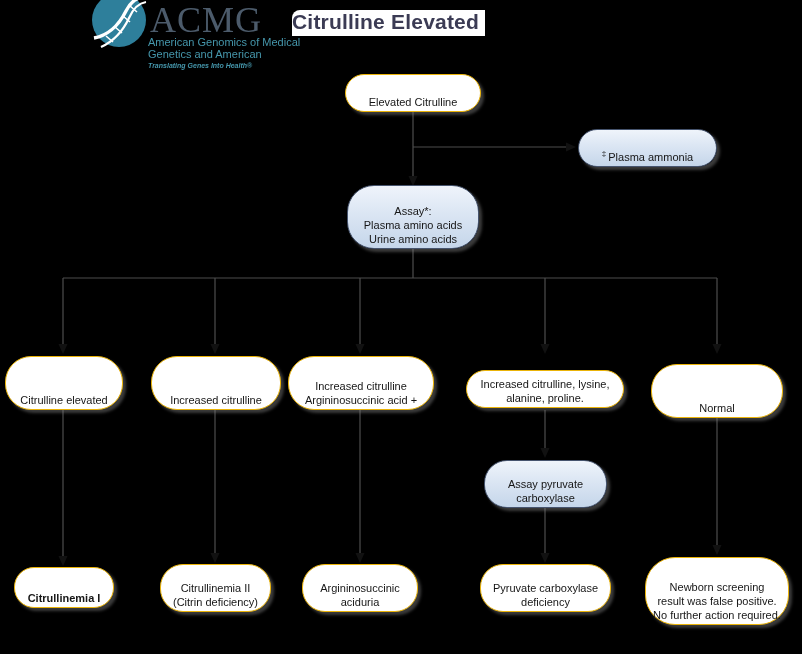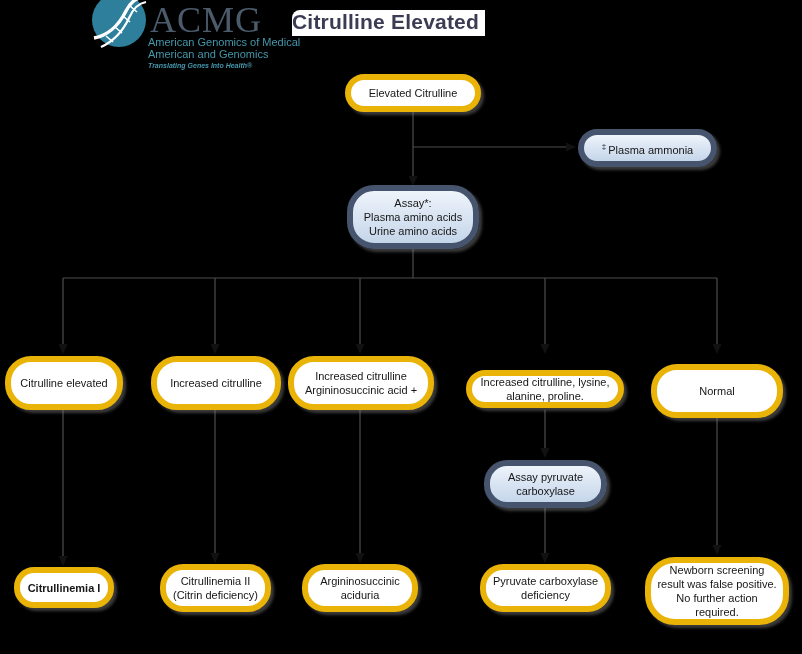--- a/index.html
+++ b/index.html
@@ -32,22 +32,22 @@
   .page-title{
     position:absolute;left:292px;top:10px;
     font-size:21px;font-weight:bold;color:#3b3b54;letter-spacing:.2px;
     background:#fff;padding:0 6px 2px 0;border-radius:8px 0 0 0;
   }
   
   .wires{position:absolute;left:0;top:0;pointer-events:none;}
   
   .node{
     position:absolute;display:flex;flex-direction:column;align-items:center;
-    justify-content:center;text-align:center;
-    background:#ffffff;border:6px solid #eab308;border-radius:24px;
+    justify-content:flex-end;text-align:center;
+    background:#ffffff;border:1px solid #eab308;border-radius:24px;
     box-shadow:3px 3px 3px rgba(130,130,130,.45);
     font-size:11px;line-height:14px;color:#161616;padding:2px 6px;box-sizing:border-box;
   }
   .node.blue{
     background:linear-gradient(to bottom,#eff4fb 0%,#dde7f4 40%,#c5d6ea 100%);
     border-color:#46546e;
   }
   .node .dagger{font-size:8px;vertical-align:super;margin-right:2px;}
 </style>
 </head>
@@ -63,21 +63,21 @@
 
   <svg class="logo-icon" viewBox="0 0 64 56">
     <circle cx="31" cy="24" r="27" fill="#2e7f9b"></circle>
     <path d="M6 42 C 18 40, 30 31, 38 15 C 42 7, 48 2, 55 1" stroke="#ffffff" stroke-width="3.4" fill="none"></path>
     <path d="M13 51 C 24 46, 34 37, 41 22 C 45 13, 51 7, 58 6" stroke="#ffffff" stroke-width="2.2" fill="none"></path>
     <path d="M18 40 L25 46 M27 31 L34 37 M35 20 L42 26 M42 10 L49 16" stroke="#ffffff" stroke-width="1.6" fill="none"></path>
   </svg>
   <div class="logo-acronym">ACMG</div>
   <div class="logo-org">
     <div>American Genomics of Medical</div>
-    <div>American and Genomics</div>
+    <div>Genetics and American</div>
   </div>
   <div class="logo-tagline">Translating Genes Into Health®</div>
   <div class="page-title">Citrulline Elevated</div>
 
   <svg class="wires" width="802" height="654" viewBox="0 0 802 654">
     <g stroke="#4d4d4d" stroke-width="1.2" fill="none">
       <path d="M413 112 L413 182"></path>
       <path d="M413 147 L570 147"></path>
       <path d="M413 249 L413 278"></path>
       <path d="M63 278 L717 278"></path>

